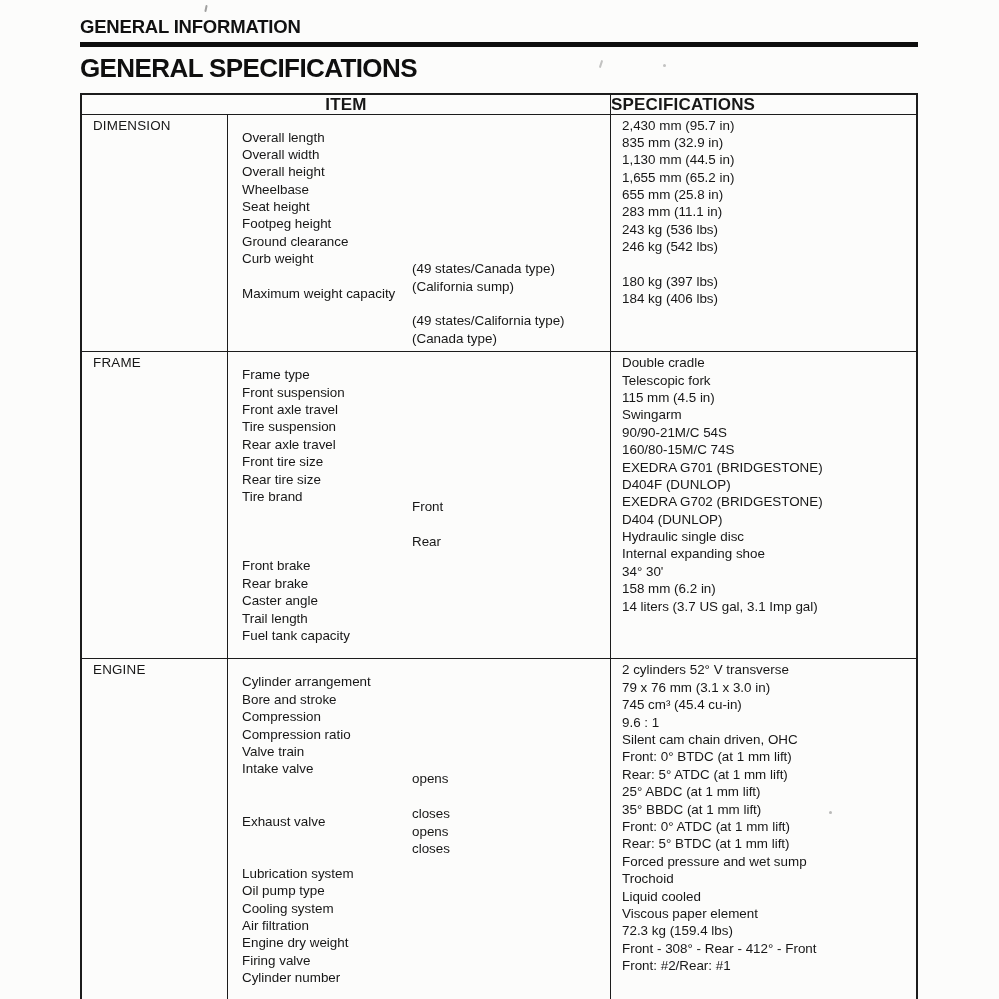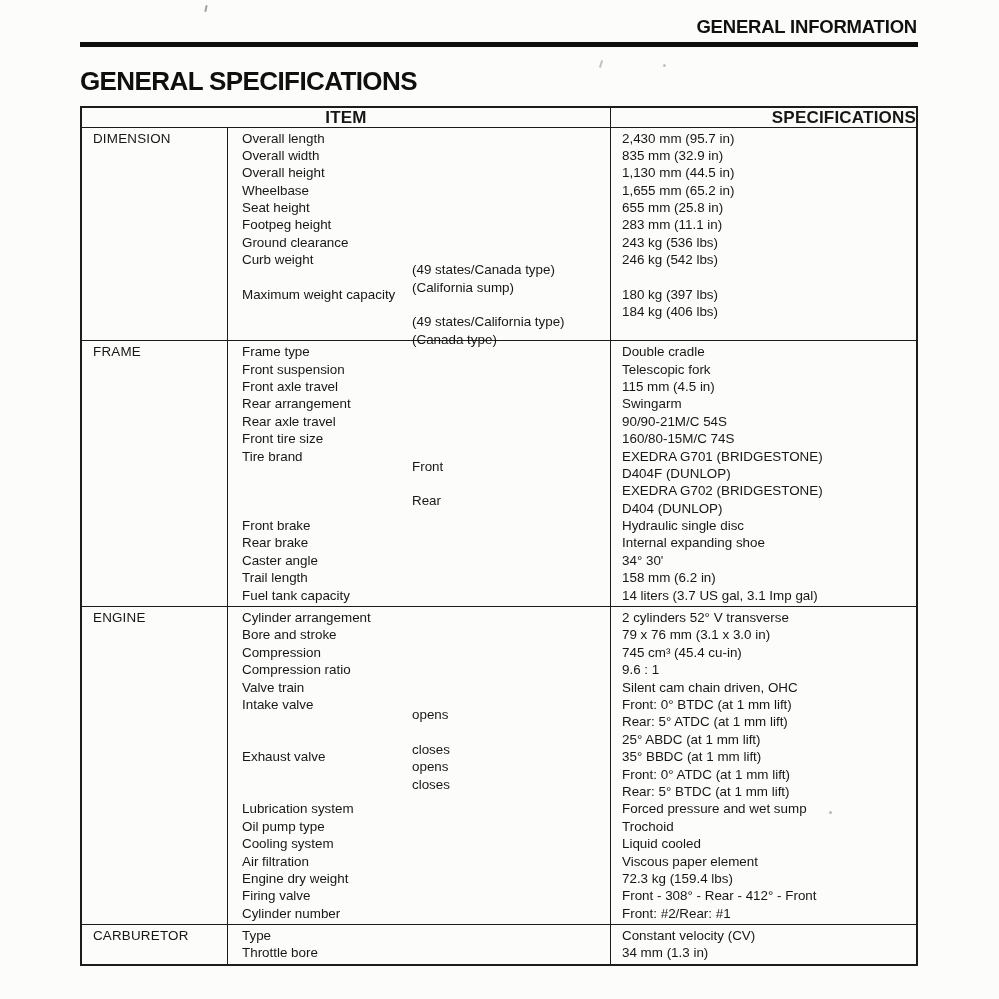--- a/index.html
+++ b/index.html
@@ -8,68 +8,67 @@
     position:relative;
     width:999px;height:999px;
     background:#fcfcfb;
     color:#171717;
     font-family:"Liberation Sans",sans-serif;
     overflow:hidden;
   }
   .content{position:absolute;left:80px;top:16px;width:838px;}
 
   .doc-header{
-    text-align:right;
     font-weight:bold;
     font-size:18.5px;
     line-height:22px;
     letter-spacing:-0.2px;
     color:#111;
     padding-right:1px;
   }
   .header-rule{height:4.5px;background:#0e0e0e;margin-top:4px;}
   .doc-title{
     font-size:26px;
     line-height:28px;
     font-weight:bold;
     letter-spacing:-0.6px;
-    margin-top:20px;
+    margin-top:7px;
     color:#0f0f0f;
   }
 
   .spec-table{
     margin-top:11px;
     border:2px solid #1c1c1c;
     background:transparent;
   }
   .thead{
     display:flex;
     border-bottom:1.6px solid #1c1c1c;
     font-weight:bold;
     font-size:17px;
     height:19px;
     line-height:19px;
   }
   .th-item{flex:1;text-align:center;letter-spacing:0.2px;}
   .th-spec{
     width:306px;box-sizing:border-box;
     border-left:1.6px solid #1c1c1c;
-    text-align:right;letter-spacing:0.2px;
+    text-align:left;letter-spacing:0.2px;
   }
 
   .section{display:flex;}
   .section + .section{border-top:1.6px solid #1c1c1c;}
   .label-cell{
     width:146px;box-sizing:border-box;
     border-right:1.6px solid #1c1c1c;
     padding:2px 0 2px 11px;
     font-size:13.4px;line-height:17.4px;
     letter-spacing:0.2px;
   }
-  .items-cell{flex:1;padding:2px 0;}
+  .items-cell{flex:1;padding:14px 0;}
   .specs-cell{
     width:306px;box-sizing:border-box;
     border-left:1.6px solid #1c1c1c;
     padding:2px 0 2px 11px;
   }
   .line{
     height:17.4px;line-height:17.4px;
     font-size:13.4px;
     position:relative;
     white-space:nowrap;
@@ -133,23 +132,24 @@
               <div class="line">180 kg (397 lbs)</div>
               <div class="line">184 kg (406 lbs)</div>
             </div>
           </div>
           <div class="section">
             <div class="label-cell">FRAME</div>
             <div class="items-cell">
               <div class="line"><span>Frame type</span></div>
               <div class="line"><span>Front suspension</span></div>
               <div class="line"><span>Front axle travel</span></div>
-              <div class="line"><span>Rear arrangement</span></div>
+              <div class="line"><span>Tire suspension</span></div>
               <div class="line"><span>Rear axle travel</span></div>
               <div class="line"><span>Front tire size</span></div>
+              <div class="line"><span>Rear tire size</span></div>
               <div class="line"><span>Tire brand</span><span class="qual">Front</span></div>
               <div class="line"><span></span></div>
               <div class="line"><span></span><span class="qual">Rear</span></div>
               <div class="line"><span></span></div>
               <div class="line"><span>Front brake</span></div>
               <div class="line"><span>Rear brake</span></div>
               <div class="line"><span>Caster angle</span></div>
               <div class="line"><span>Trail length</span></div>
               <div class="line"><span>Fuel tank capacity</span></div>
             </div>

